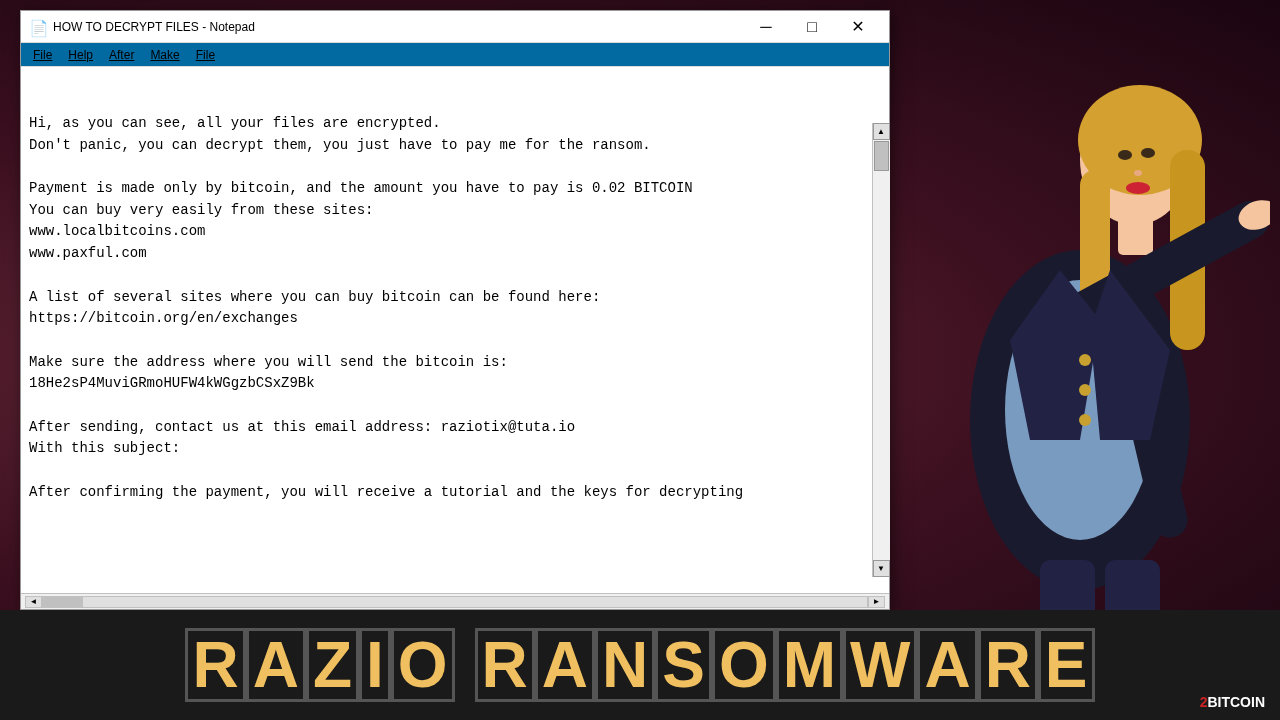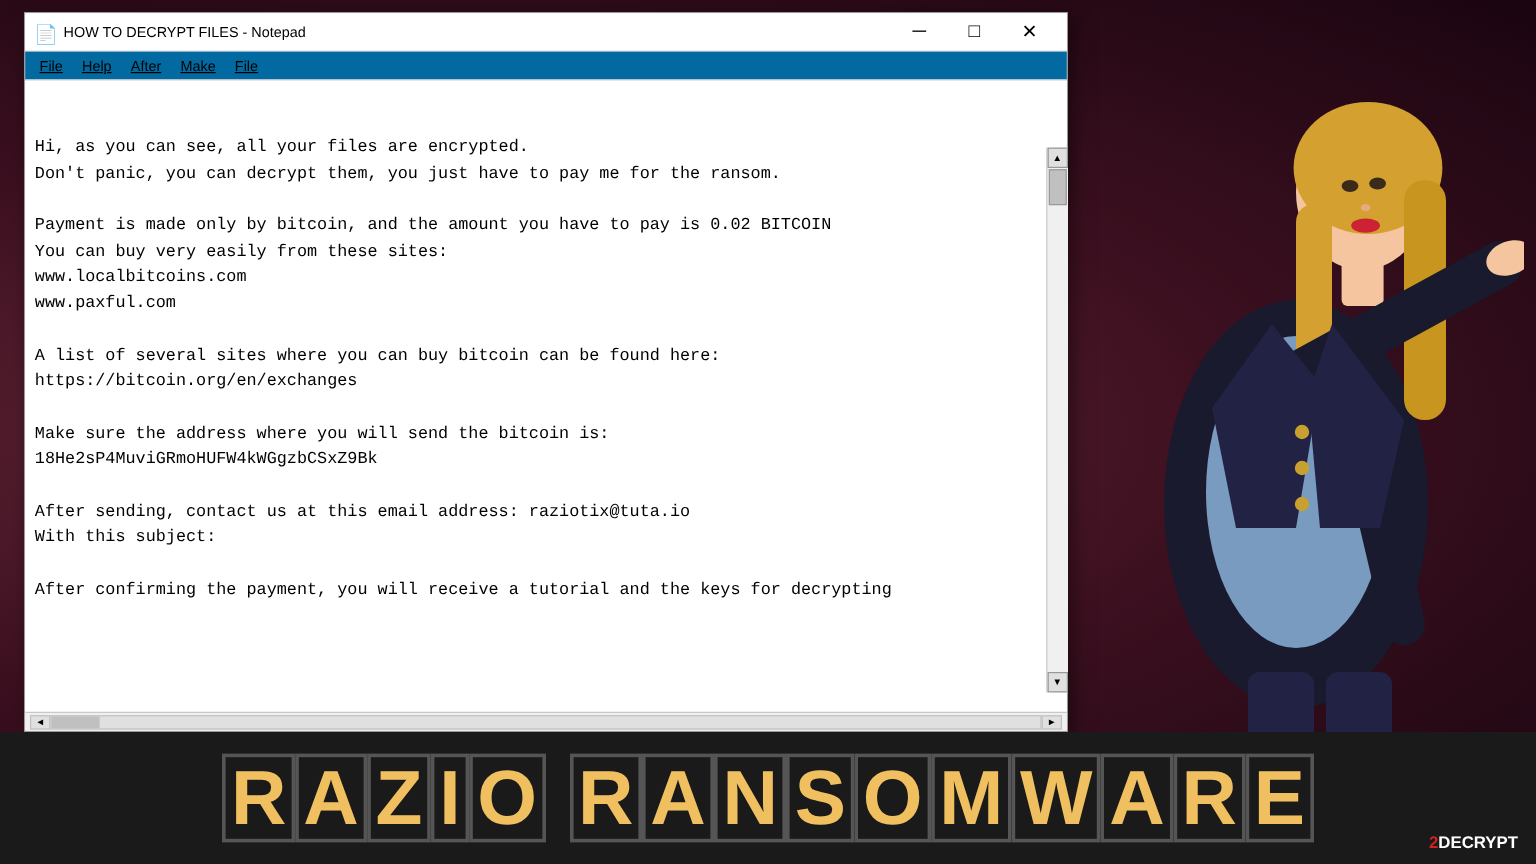--- a/index.html
+++ b/index.html
@@ -382,14 +382,14 @@
       <span class="banner-letter">O</span>
       <span class="banner-letter">M</span>
       <span class="banner-letter">W</span>
       <span class="banner-letter">A</span>
       <span class="banner-letter">R</span>
       <span class="banner-letter">E</span>
     </div>
 </div>
 
 <div class="spyware-logo">
-  <span class="two">2</span><span class="spy">DECRYPT</span>
+  <span class="two">2</span><span class="spy">BITCOIN</span>
 </div>
 
 </body></html>

